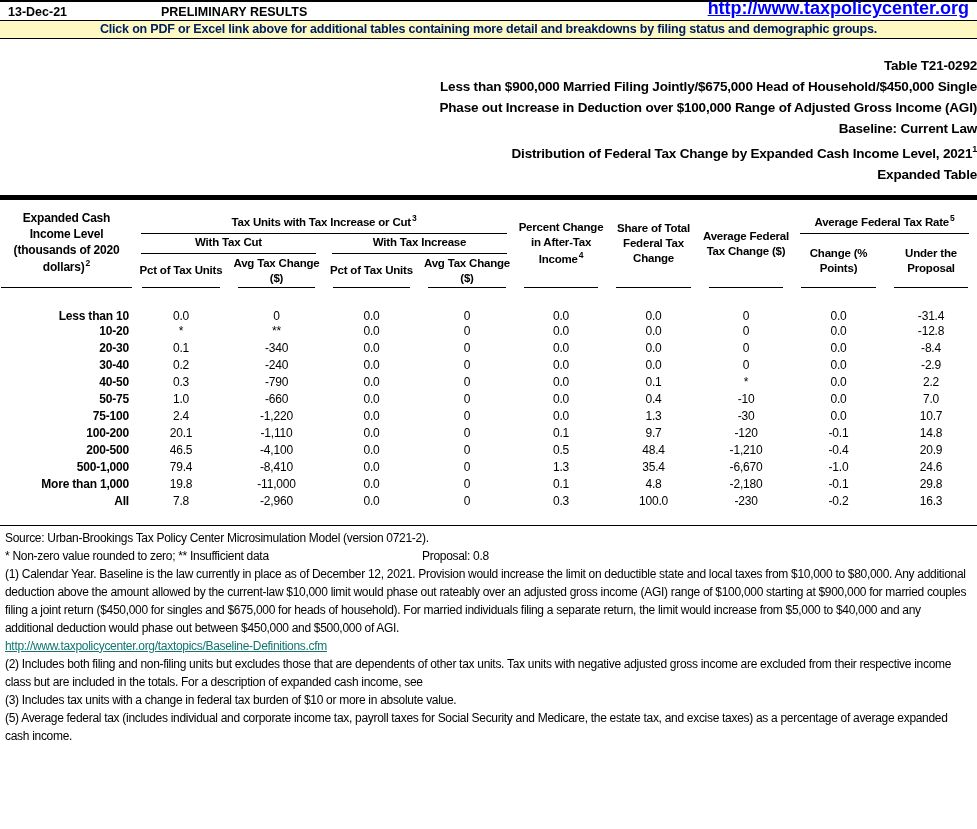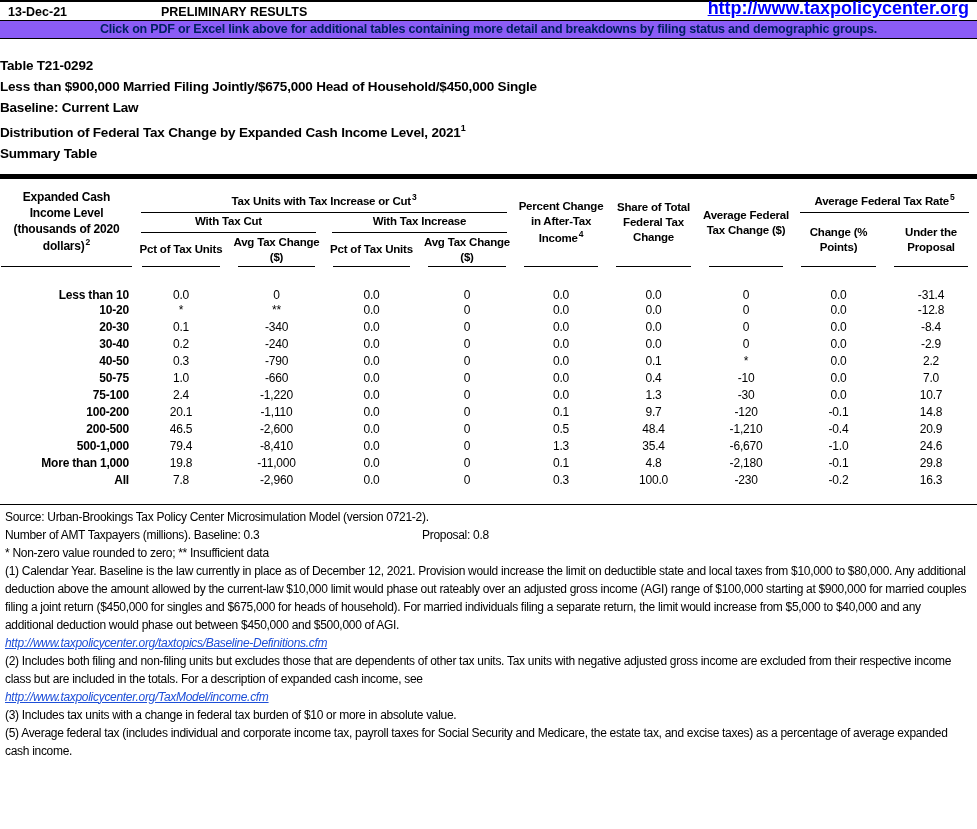--- a/index.html
+++ b/index.html
@@ -11,27 +11,27 @@
   .page { width:977px; border-top:2px solid #000; }
 
   
   .topbar { display:flex; align-items:flex-end; padding:2px 8px 1px 8px; height:18px;gap:16px; }
   .topbar .date { font-size:12.5px; font-weight:bold; width:137px; }
   .topbar .prelim { font-size:12.5px; font-weight:bold; }
   .topbar .homelink { margin-left:auto; font-size:18px; font-weight:bold; color:#0000FF; text-decoration:underline; }
 
   
   .banner {
-    height:19px; background:#8b5cf6; border-top:1px solid #000; border-bottom:1px solid #000;
+    height:19px; background:#fef9c3; border-top:1px solid #000; border-bottom:1px solid #000;
     text-align:center; font-size:12.5px; font-weight:bold; color:#002060; line-height:17px;
     letter-spacing:-0.2px;
   }
 
   
-  .titles { margin-top:16px; text-align:left; }
+  .titles { margin-top:16px; text-align:right; }
   .title-line { font-size:13.5px; font-weight:bold; line-height:21px; letter-spacing:-0.2px; }
   .title-line sup { font-size:9px; }
 
   
   .thickbar { height:5px; background:#000; margin-top:10px; }
 
   
   table.summary { width:977px; border-collapse:collapse; table-layout:fixed; margin-top:0; }
   th, td { padding:0; }
   thead th {
@@ -52,21 +52,21 @@
   th.rowhead::after { left:1px; right:1px; }
   tbody td { font-size:12px; height:17px; text-align:center; letter-spacing:-0.2px; vertical-align:middle; }
   tbody tr:first-child td { padding-top:21px; height:22px; }
   tbody td.rowlabel { font-weight:bold; text-align:right; padding-right:4px; }
 
   .bottomline { border-top:1.5px solid #000; margin-top:15px; }
 
   
   .footnotes { padding:3px 6px 0 5px; }
   .fn-line { font-size:12px; line-height:18px; letter-spacing:-0.3px; }
-  .fn-link { color:#1d4ed8; text-decoration:underline;font-style:italic; }
+  .fn-link { color:#0f766e; text-decoration:underline; }
   .fn-line.amt { position:relative; }
   .amt-proposal { position:absolute; left:417px; top:0; }
 </style>
 </head>
 <body>
 
 <div class="page">
 
   <div class="topbar">
     <span class="date">13-Dec-21</span>
@@ -74,23 +74,24 @@
     <a class="homelink" href="#">http://www.taxpolicycenter.org</a>
   </div>
 
   <div class="banner">
     <span>Click on PDF or Excel link above for additional tables containing more detail and breakdowns by filing status and demographic groups.</span>
   </div>
 
   <div class="titles">
       <div class="title-line">Table T21-0292</div>
       <div class="title-line">Less than $900,000 Married Filing Jointly/$675,000 Head of Household/$450,000 Single</div>
+      <div class="title-line">Phase out Increase in Deduction over $100,000 Range of Adjusted Gross Income (AGI)</div>
       <div class="title-line">Baseline: Current Law</div>
       <div class="title-line">Distribution of Federal Tax Change by Expanded Cash Income Level, 2021<sup>1</sup></div>
-      <div class="title-line">Summary Table</div>
+      <div class="title-line">Expanded Table</div>
     </div>
 
   <div class="thickbar"></div>
 
   <table class="summary">
     <colgroup>
       <col style="width:133px">
         <col style="width:96px">
         <col style="width:95px">
         <col style="width:95px">
@@ -228,21 +229,21 @@
           <td>0</td>
           <td>0.1</td>
           <td>9.7</td>
           <td>-120</td>
           <td>-0.1</td>
           <td>14.8</td>
         </tr>
         <tr>
           <td class="rowlabel">200-500</td>
           <td>46.5</td>
-          <td>-2,600</td>
+          <td>-4,100</td>
           <td>0.0</td>
           <td>0</td>
           <td>0.5</td>
           <td>48.4</td>
           <td>-1,210</td>
           <td>-0.4</td>
           <td>20.9</td>
         </tr>
         <tr>
           <td class="rowlabel">500-1,000</td>
@@ -280,23 +281,22 @@
           <td>-0.2</td>
           <td>16.3</td>
         </tr>
       </tbody>
   </table>
 
   <div class="bottomline"></div>
 
   <div class="footnotes">
       <div class="fn-line">Source: Urban-Brookings Tax Policy Center Microsimulation Model (version 0721-2).</div>
-      <div class="fn-line amt"><span>Number of AMT Taxpayers (millions).  Baseline: 0.3</span><span class="amt-proposal">Proposal: 0.8</span></div>
+      <div class="fn-line amt"><span class="amt-proposal">Proposal: 0.8</span></div>
       <div class="fn-line">* Non-zero value rounded to zero; ** Insufficient data</div>
       <div class="fn-line">(1) Calendar Year. Baseline is the law currently in place as of December 12, 2021. Provision would increase the limit on deductible state and local taxes from $10,000 to $80,000. Any additional deduction above the amount allowed by the current-law $10,000 limit would phase out rateably over an adjusted gross income (AGI) range of $100,000 starting at $900,000 for married couples filing a joint return ($450,000 for singles and $675,000 for heads of household). For married individuals filing a separate return, the limit would increase from $5,000 to $40,000 and any additional deduction would phase out between $450,000 and $500,000 of AGI.</div>
       <div class="fn-line"><a href="#" class="fn-link">http://www.taxpolicycenter.org/taxtopics/Baseline-Definitions.cfm</a></div>
       <div class="fn-line">(2) Includes both filing and non-filing units but excludes those that are dependents of other tax units. Tax units with negative adjusted gross income are excluded from their respective income class but are included in the totals. For a description of expanded cash income, see</div>
-      <div class="fn-line"><a href="#" class="fn-link">http://www.taxpolicycenter.org/TaxModel/income.cfm</a></div>
       <div class="fn-line">(3) Includes tax units with a change in federal tax burden of $10 or more in absolute value.</div>
       <div class="fn-line">(5) Average federal tax (includes individual and corporate income tax, payroll taxes for Social Security and Medicare, the estate tax, and excise taxes) as a percentage of average expanded cash income.</div>
     </div>
 
 </div>
 
 </body></html>

